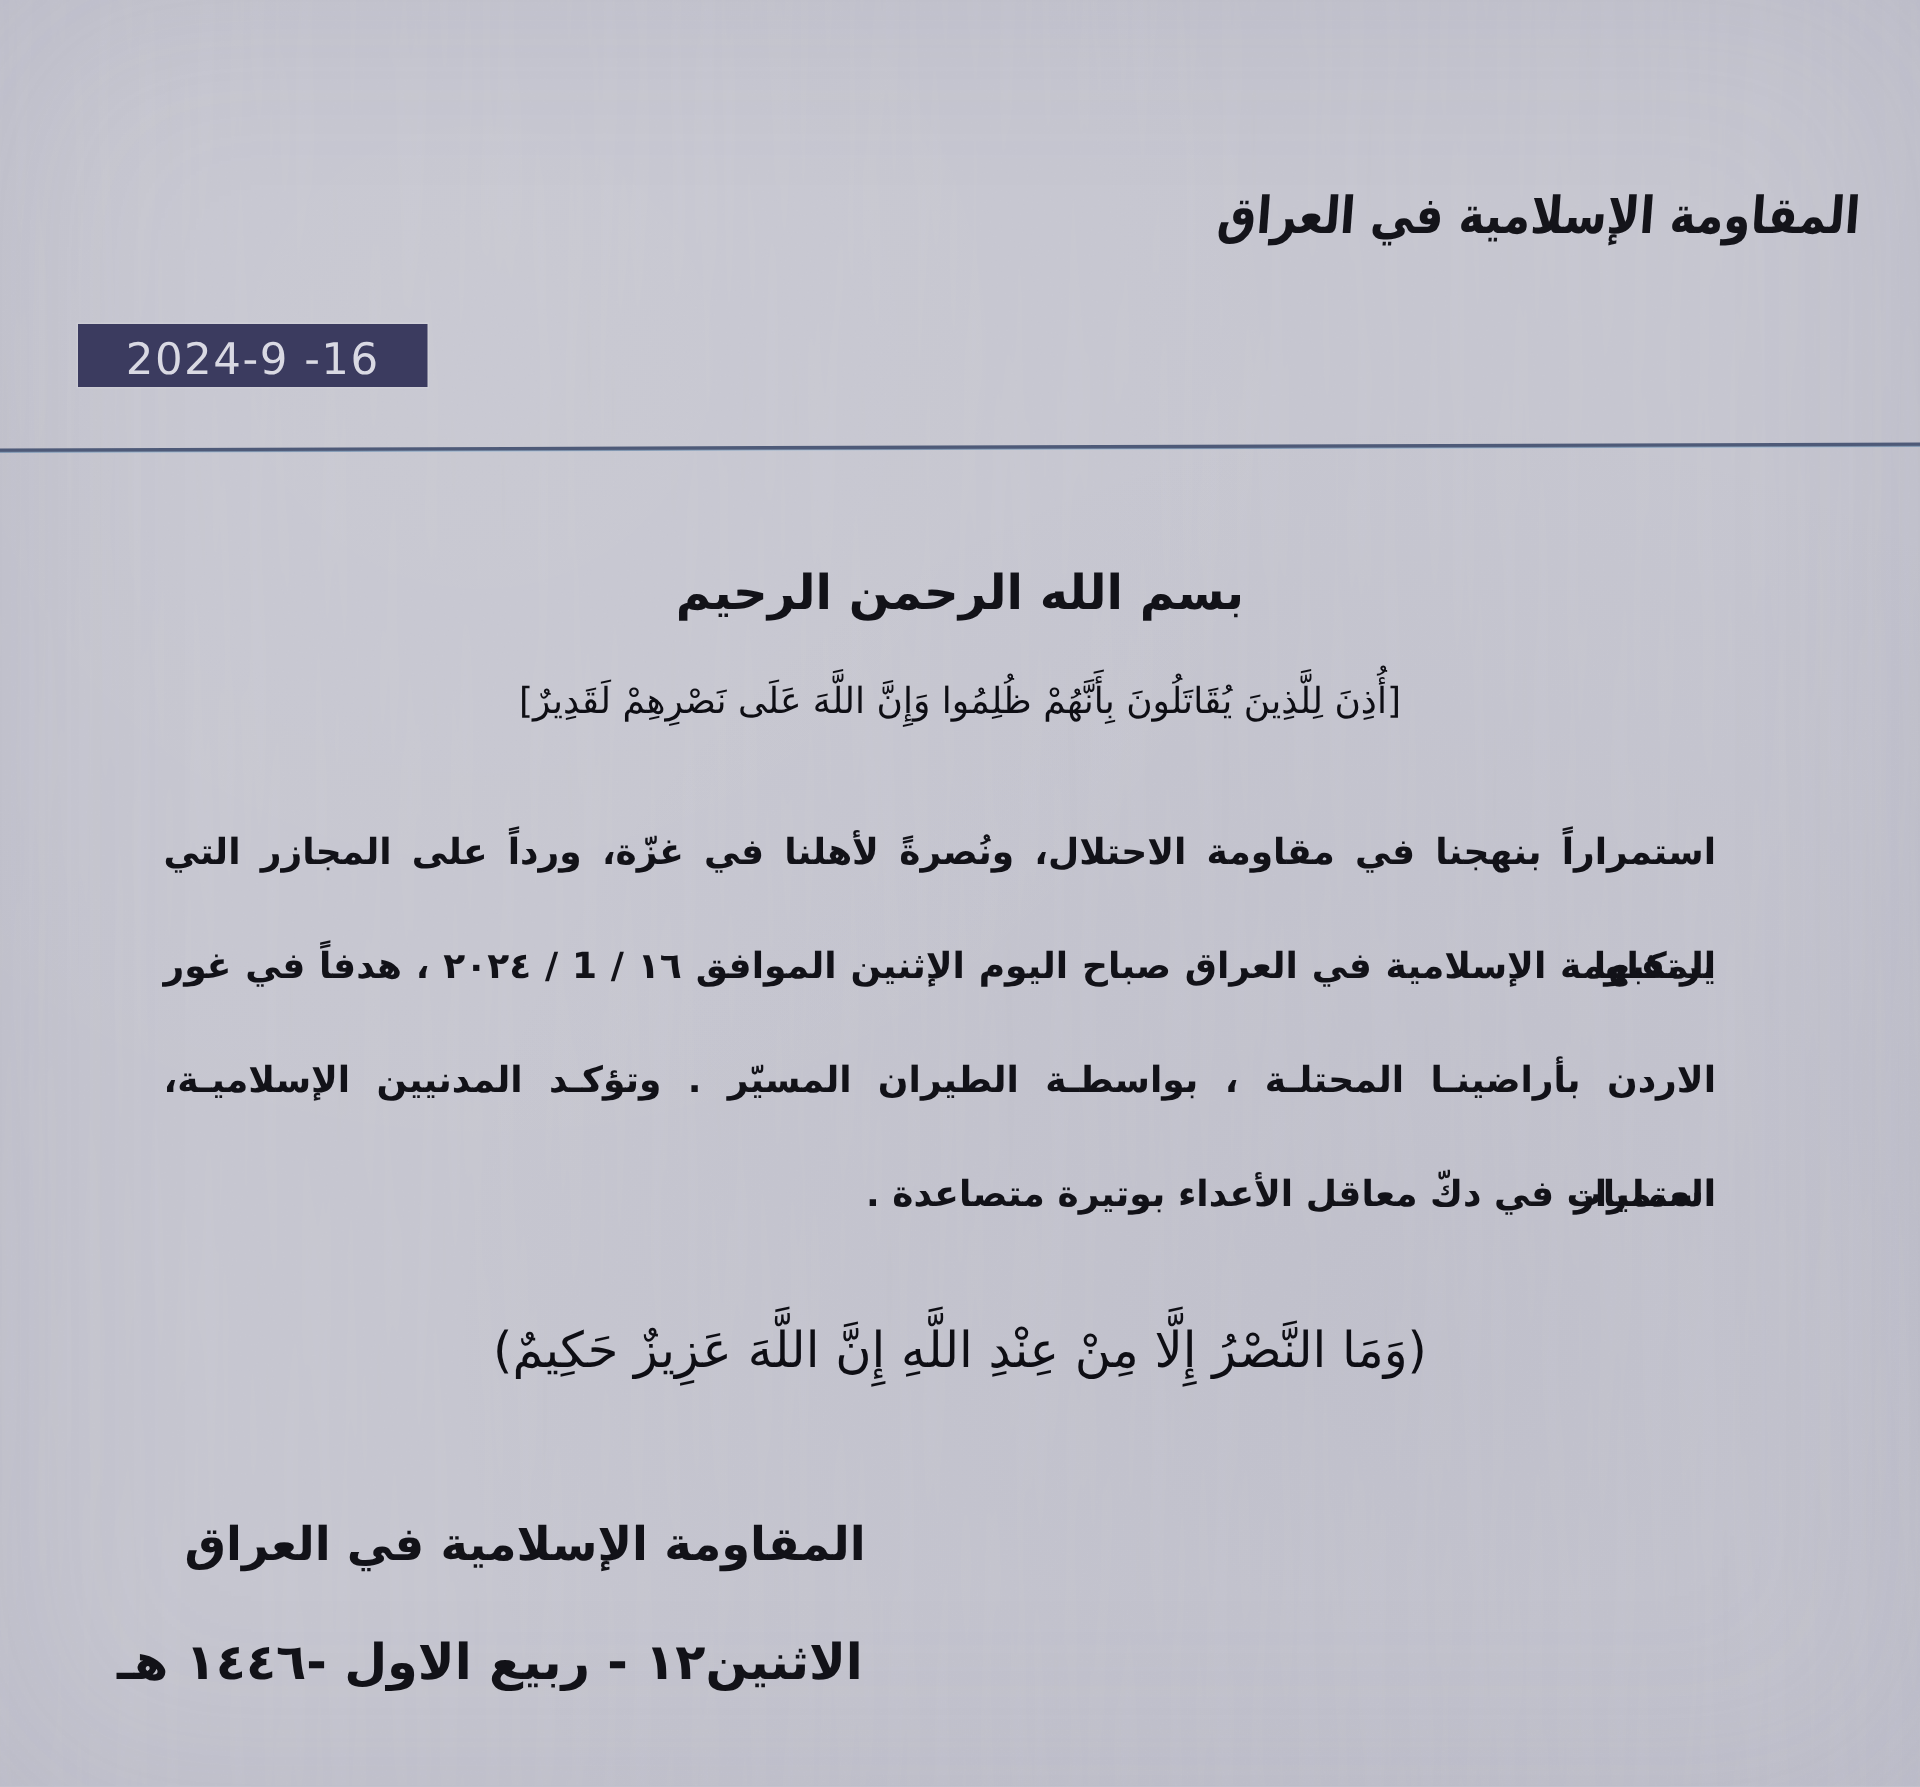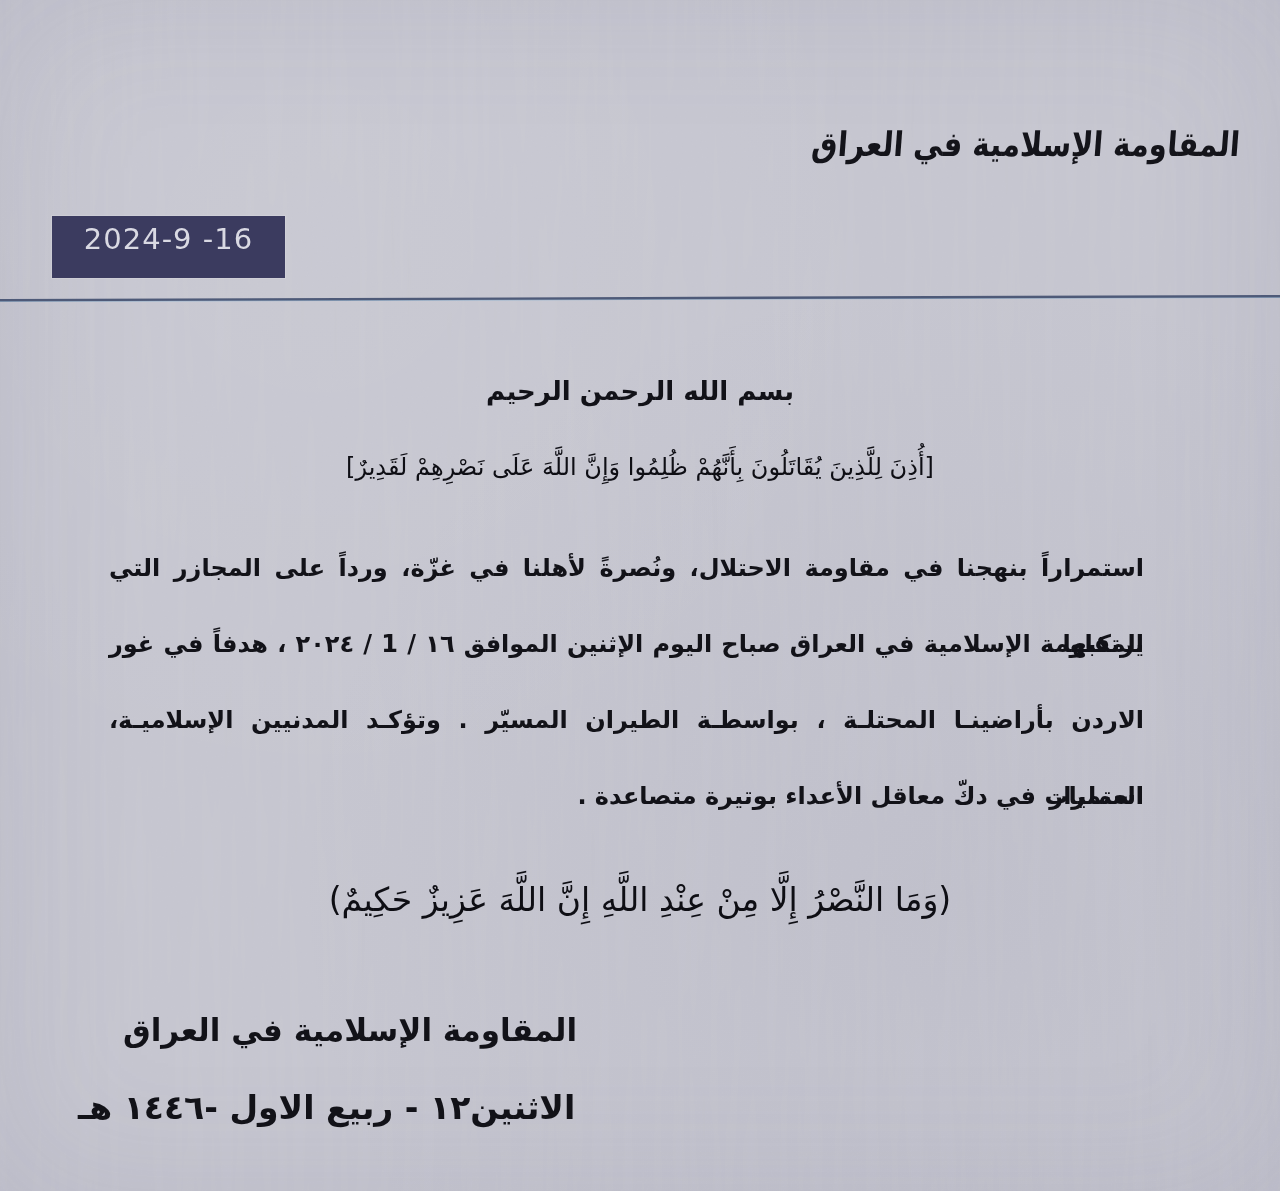--- a/index.html
+++ b/index.html
@@ -39,21 +39,21 @@
     white-space: nowrap;
     transform: scaleX(0.86) skewX(-5deg);
     transform-origin: right center;
     color: #14141a;
   }
   .badge {
     position: absolute;
     top: 216px;
     left: 52px;
     width: 233px;
-    height: 62px;
+    height: 42px;
     background: #3b3b5f;
     color: #d9d9e3;
     direction: ltr;
     unicode-bidi: isolate;
     text-align: center;
     line-height: 46px;
     font-size: 29px;
     letter-spacing: 1px;
     box-shadow: 0 0 0 1px rgba(255,255,255,0.12);
   }
@@ -65,21 +65,21 @@
     height: 3px;
     background: linear-gradient(to bottom, #4e5a78 0%, #4e5a78 62%, #9db7cf 100%);
     transform: rotate(-0.18deg);
   }
   .basmala {
     position: absolute;
     top: 376px;
     left: 0;
     width: 100%;
     text-align: center;
-    font-size: 26px;
+    font-size: 32px;
     font-weight: bold;
     color: #121218;
   }
   .verse {
     position: absolute;
     left: 0;
     width: 100%;
     text-align: center;
     font-weight: normal;
     color: #0e0e14;

